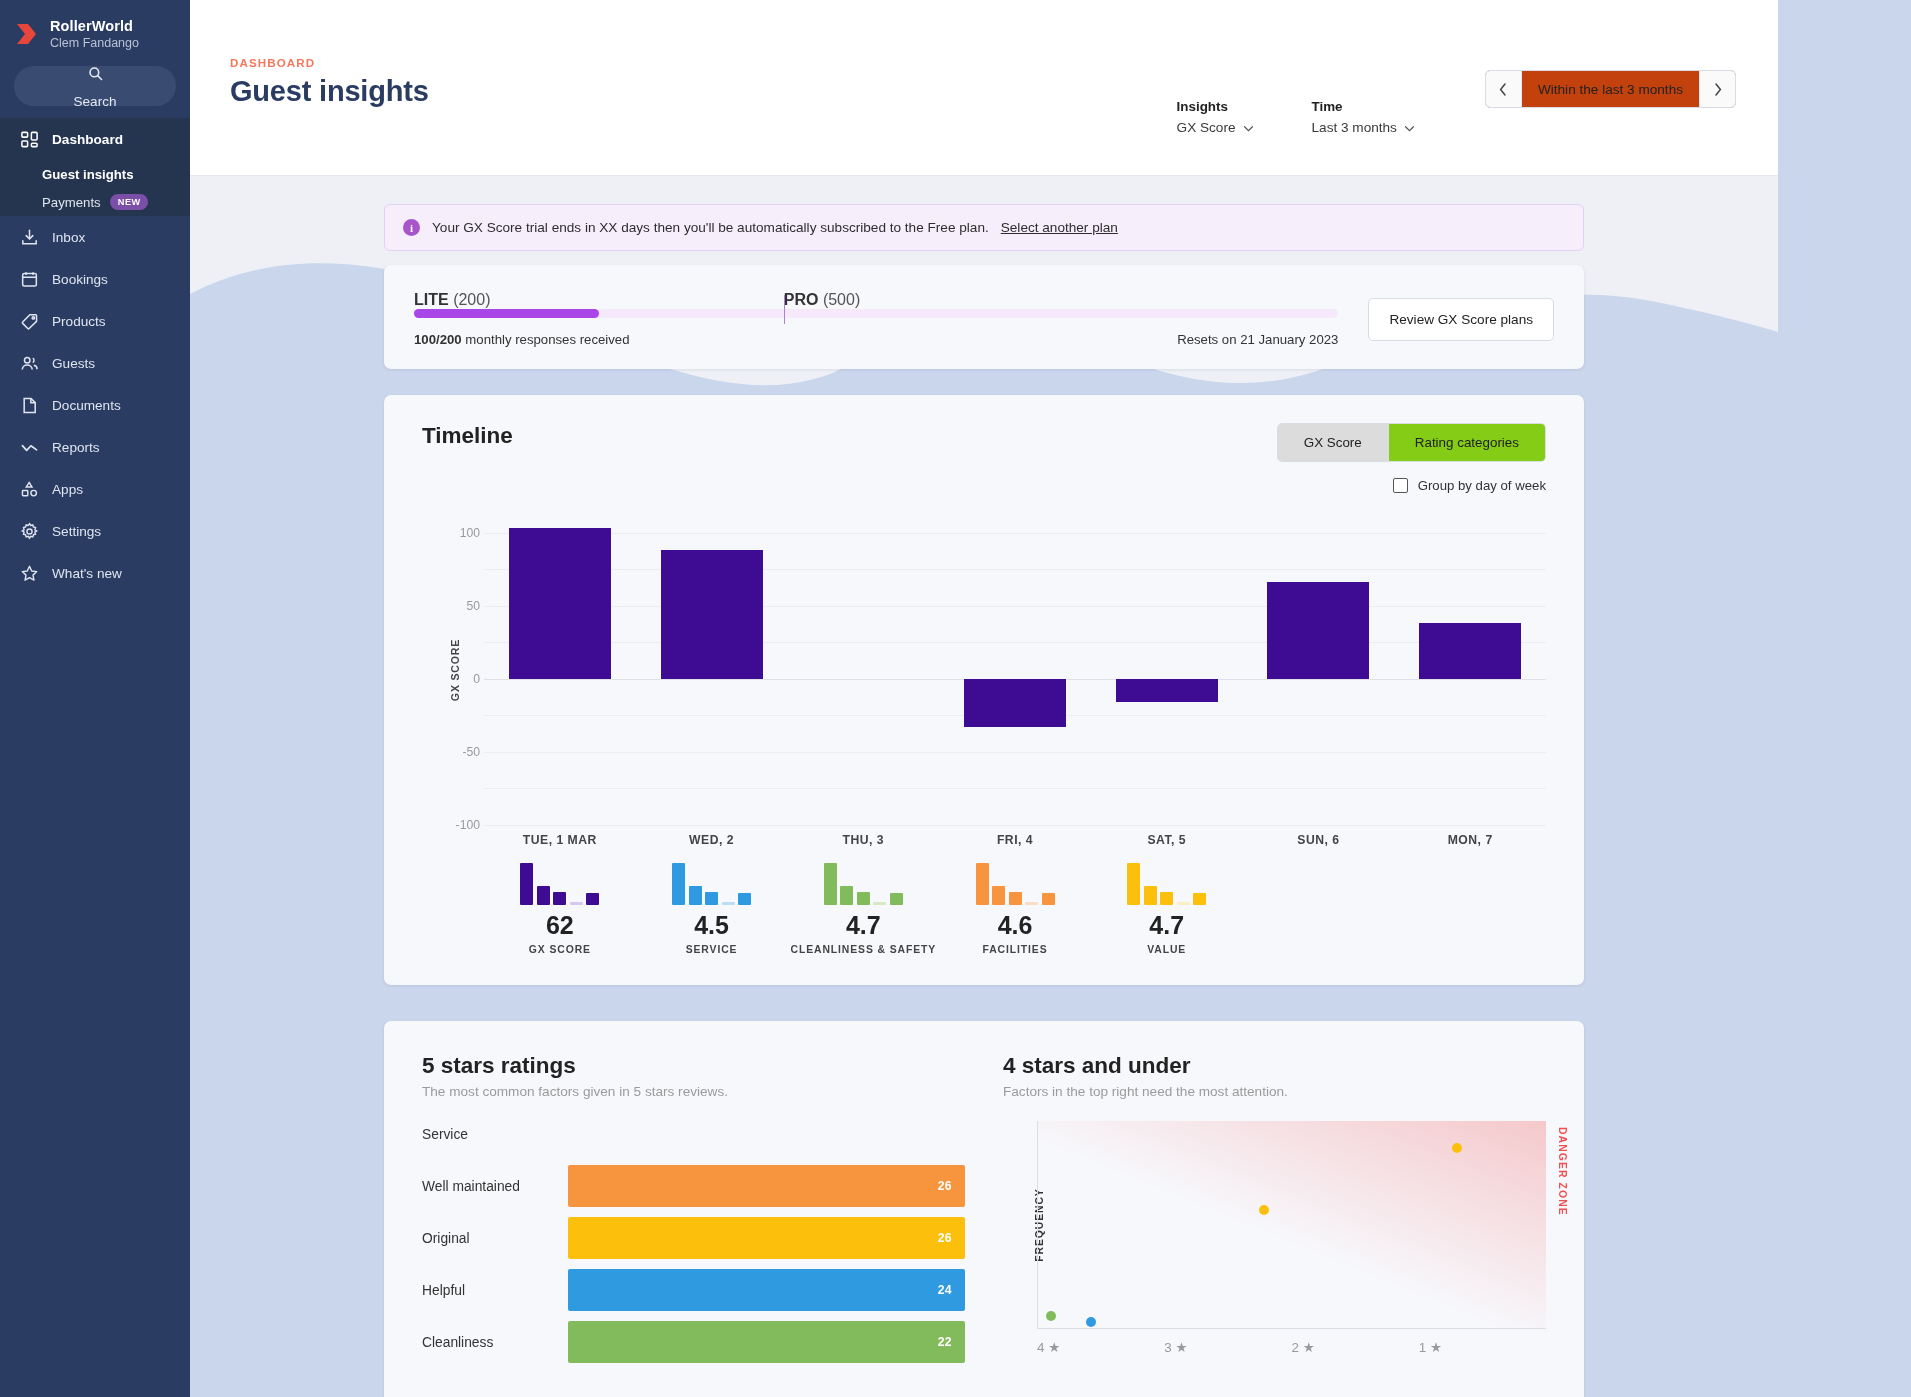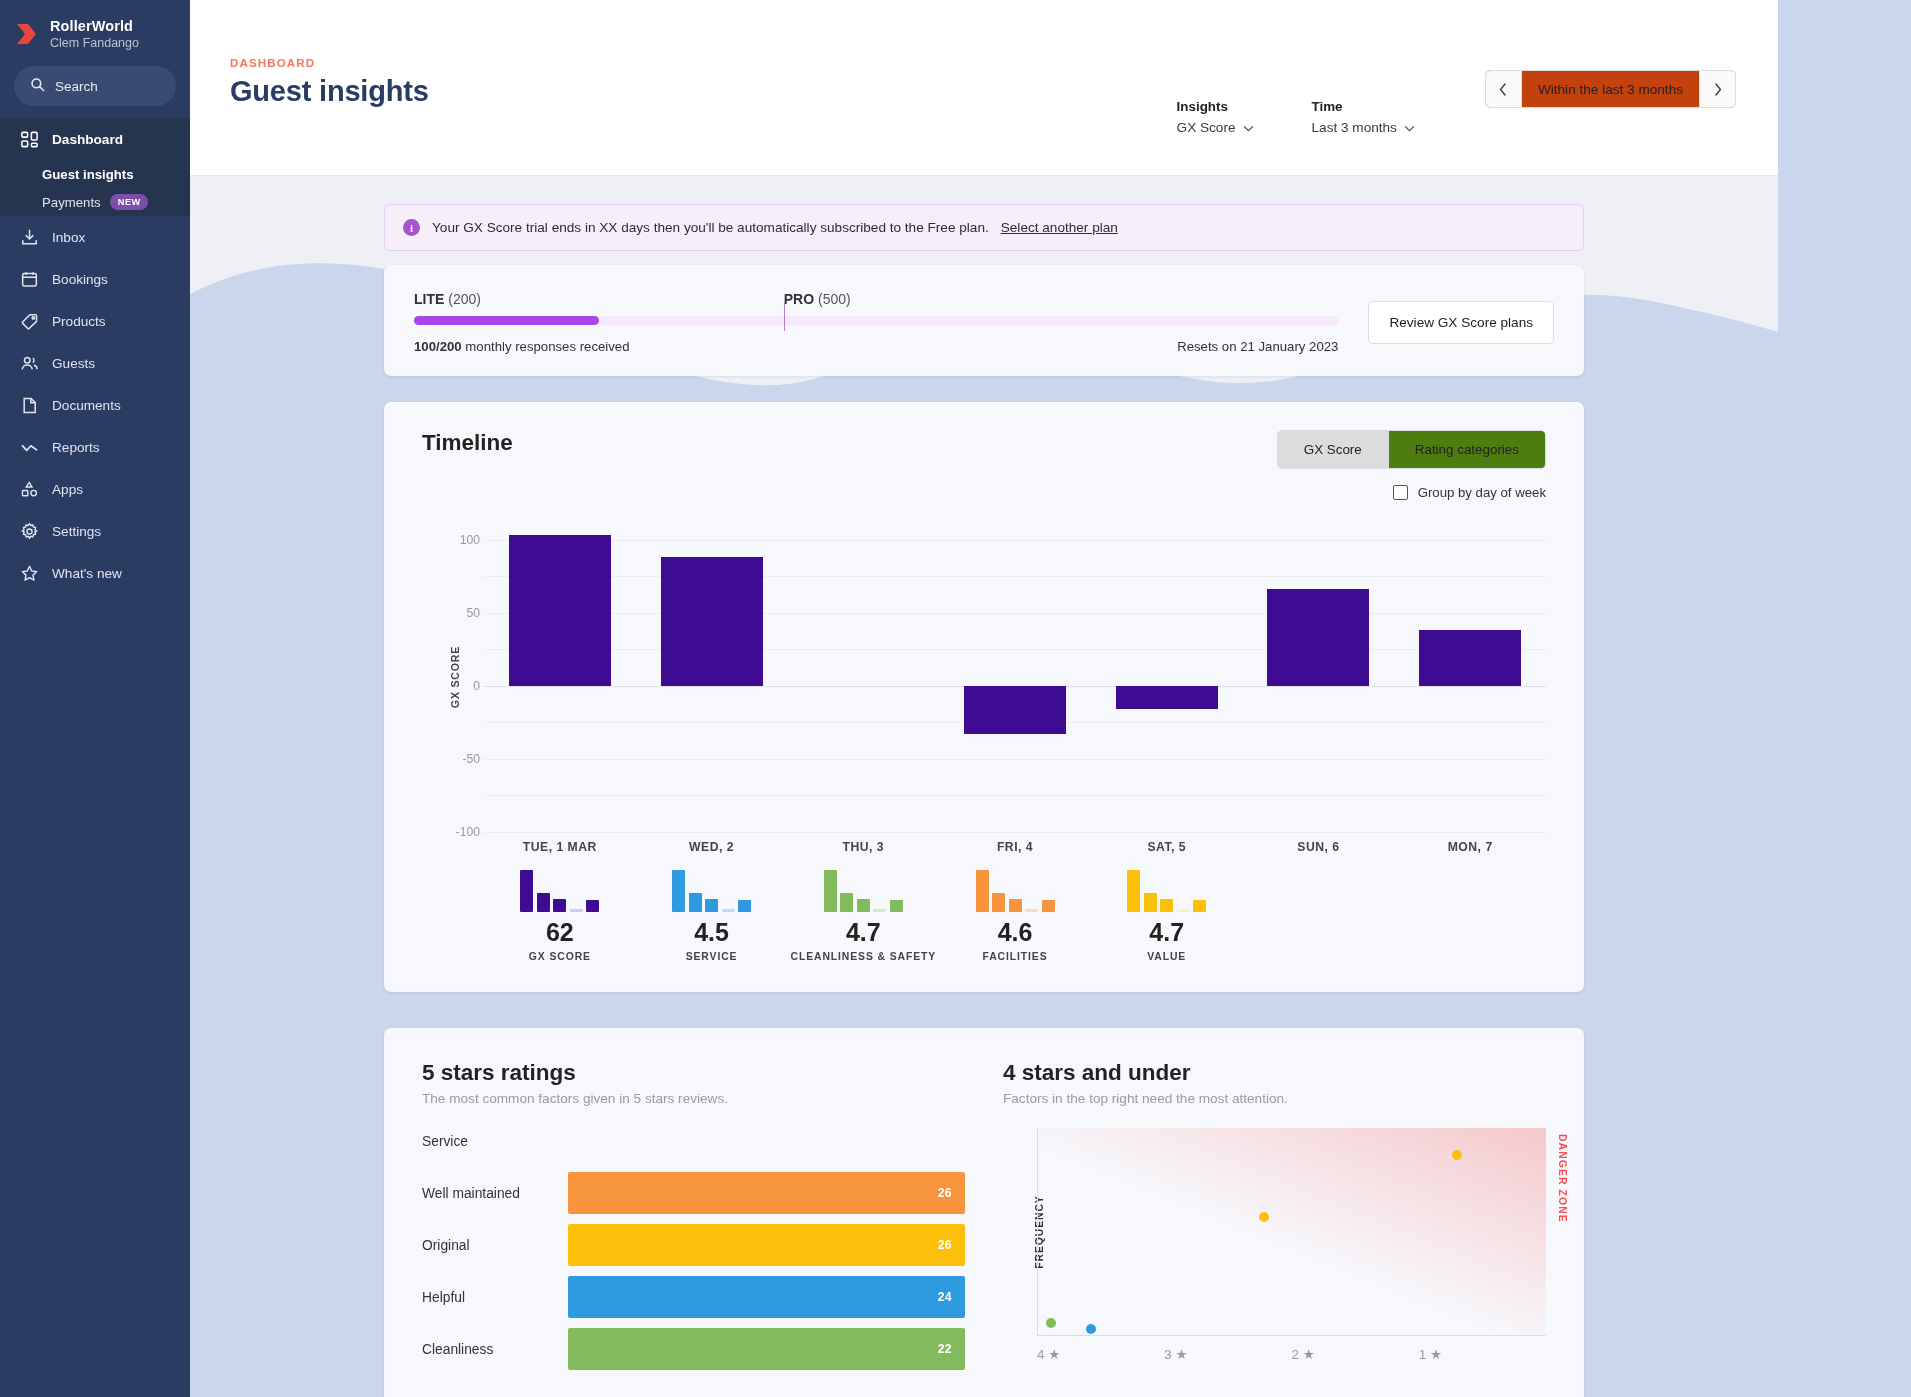--- a/index.html
+++ b/index.html
@@ -20,21 +20,21 @@
   .brand { display: flex; align-items: center; gap: 10px; padding: 18px 0 12px 14px; }
   .brand-logo { width: 26px; height: 26px; flex: 0 0 26px; position: relative; }
   .brand-text { line-height: 1.15; }
   .brand-name { font-size: 14.5px; font-weight: bold; color: #ffffff; letter-spacing: .1px; }
   .brand-sub { font-size: 12.5px; color: #b9c2d4; margin-top: 1px; }
 
   .search-box {
     margin: 4px 14px 12px 14px; height: 40px;
     background: #3a4b72; border-radius: 21px;
     display: flex; align-items: center; gap: 10px; padding: 0 16px;
-    color: #e3e8f2; font-size: 13.5px;
+    color: #e3e8f2; font-size: 13.5px; flex-direction: column;
   }
 
   .nav { display: flex; flex-direction: column; }
   .nav-group-active { background: #25344f; }
   .nav-item {
     display: flex; align-items: center; gap: 13px;
     padding: 10px 0 10px 20px; font-size: 13.6px; color: #dfe4ef;
     min-height: 42px;
   }
   .nav-item.active { color: #ffffff; font-weight: bold; }
@@ -88,40 +88,40 @@
   }
   .info-dot { width: 17px; height: 17px; border-radius: 50%; background: #a855c9;
     color: #fff; font-size: 11px; font-weight: bold; display: flex; align-items: center;
     justify-content: center; flex: 0 0 17px; font-family: "Liberation Serif", serif; }
   .banner a { color: #2e2e2e; text-decoration: underline; }
 
   
   .card { background: #f7f8fc; border-radius: 7px; box-shadow: 0 1px 3px rgba(40,50,80,.10); }
   .quota { margin-top: 14px; padding: 26px 30px 22px 30px; display: flex; align-items: center; gap: 30px; }
   .quota-left { flex: 1; }
-  .tier-row { display: flex; position: relative; font-size: 14px; color: #333; margin-bottom: 9px; }
+  .tier-row { display: flex; position: relative; font-size: 16px; color: #333; }
   .tier { position: absolute; }
   .tier b { font-weight: bold; }
   .tier span { color: #555; }
   .meter { position: relative; height: 9px; background: #f5e9fb; border-radius: 5px; }
   .meter-fill { position: absolute; left: 0; top: 0; bottom: 0; background: #a946e8; border-radius: 5px; }
   .meter-tick { position: absolute; top: -14px; bottom: -6px; width: 1px; background: #b07fd0; }
   .quota-foot { display: flex; justify-content: space-between; margin-top: 14px; font-size: 13.2px; color: #333; }
   .quota-foot b { font-weight: bold; }
   .btn-outline {
     border: 1px solid #d9dce4; background: #fff; border-radius: 5px;
     padding: 13px 20px; font-size: 13.6px; color: #222; white-space: nowrap;
   }
 
   
   .timeline { margin-top: 26px; padding: 28px 38px 30px 38px; }
   .tl-head { display: flex; align-items: flex-start; }
   .tl-title { font-size: 22.5px; font-weight: bold; color: #222; }
   .seg { margin-left: auto; display: flex; border: 1px solid #d9dce4; border-radius: 5px; overflow: hidden; }
-  .seg-btn { padding: 11px 26px; font-size: 13.4px; color: #222; background: #4d7c0f; white-space: nowrap; }
+  .seg-btn { padding: 11px 26px; font-size: 13.4px; color: #222; background: #84cc16; white-space: nowrap; }
   .seg-btn.on { background: #dcdcdc; }
   .seg-btn + .seg-btn { border-left: 1px solid #d9dce4; }
   .chk-row { display: flex; align-items: center; justify-content: flex-end; gap: 10px; margin-top: 16px; font-size: 13.2px; color: #333; }
   .chk { width: 15px; height: 15px; border: 1.6px solid #555; border-radius: 2px; background: #fff; }
 
   
   .chartwrap { position: relative; height: 310px; margin-top: 22px; padding-left: 62px; }
   .ylabel { position: absolute; left: 2px; top: 50%; transform: translateY(-50%) rotate(-90deg);
     font-size: 10.6px; font-weight: bold; letter-spacing: .8px; color: #444; white-space: nowrap; }
   .ytick { position: absolute; left: 14px; width: 44px; text-align: right;

